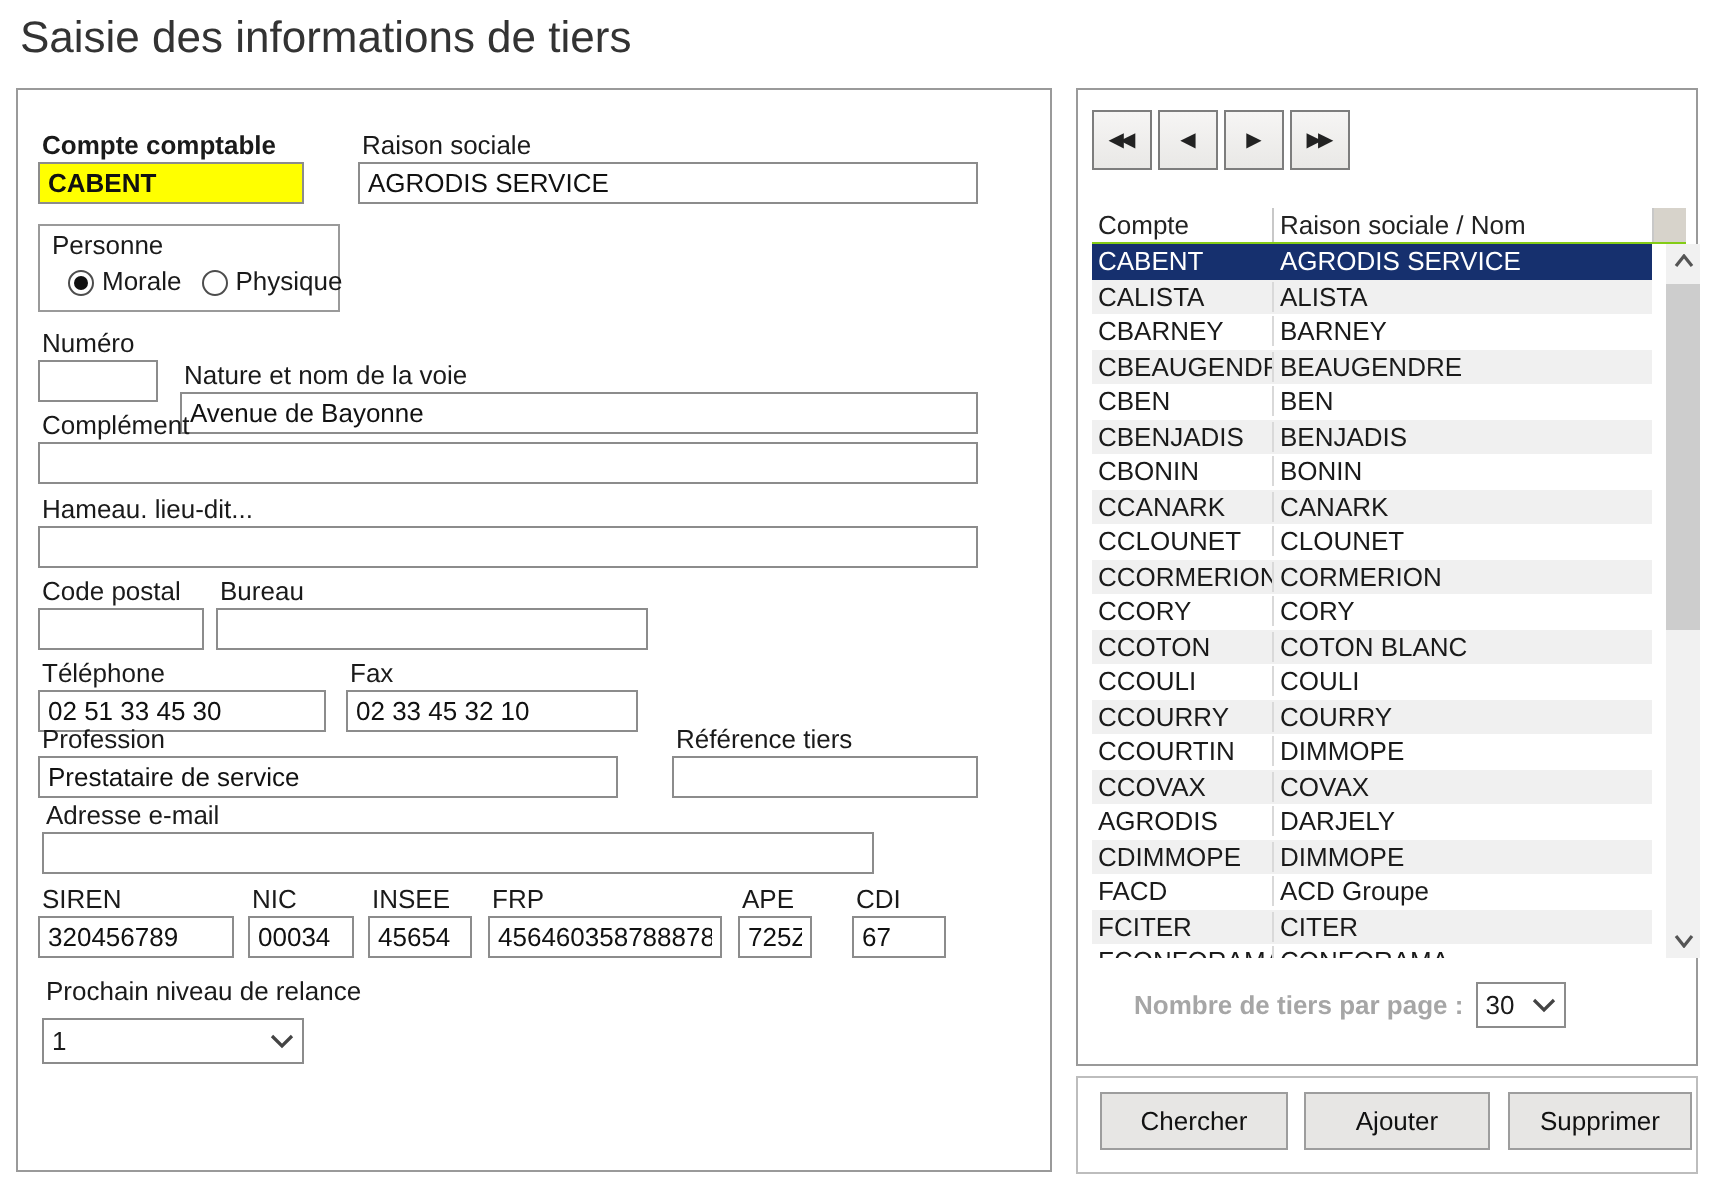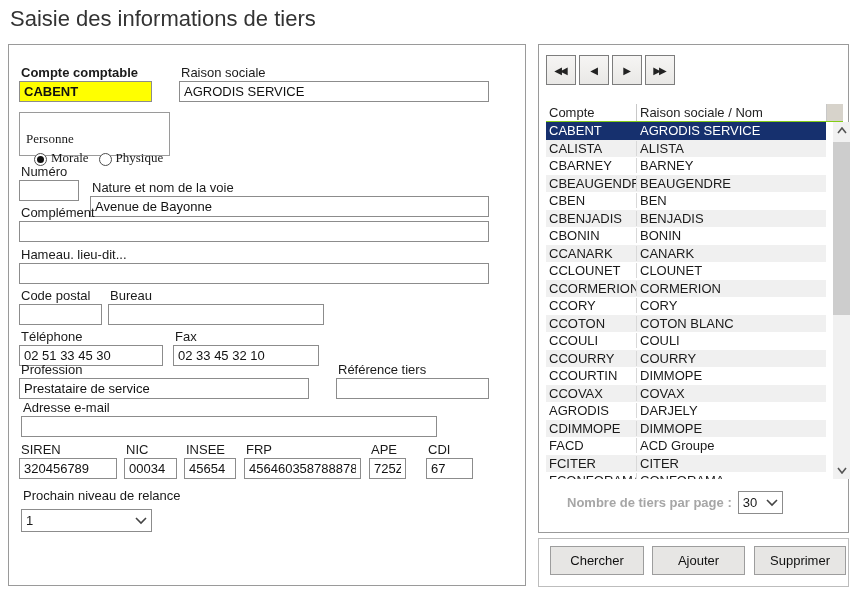--- a/index.html
+++ b/index.html
@@ -15,21 +15,21 @@
   #actions-box { left:538px; top:538px; width:311px; height:49px; border:1px solid #bdbdbd; }
 
   
   .fld { position:absolute; }
   .fld .lbl { display:block; font-size:13px; color:#1a1a1a; margin:0 0 1px 2px; white-space:nowrap; }
   .fld .lbl.bold { font-weight:bold; }
   .fld input { display:block; width:100%; height:21px; border:1px solid #8c8c8c; background:#fff;
                font-family:"Liberation Sans",sans-serif; font-size:13px; padding:1px 4px; color:#111; }
   .fld input.hl { background:#ffff00; font-weight:bold; }
 
-  .groupbox { position:absolute; border:1px solid #9a9a9a; font-size:13px; padding:18px 6px;font-family:Liberation Serif, serif; }
+  .groupbox { position:absolute; border:1px solid #9a9a9a; font-size:13px; padding:2px 6px; }
   .radio-row { display:flex; align-items:center; gap:10px; margin:3px 0 0 8px; }
   .radio-opt { display:flex; align-items:flex-end; gap:4px; font-size:13px; cursor:default; }
   .radio { width:13px; height:13px; border:1px solid #4d4d4d; border-radius:50%; background:#fff;
            display:inline-flex; align-items:center; justify-content:center; flex:0 0 auto; }
   .radio.on::after { content:""; width:7px; height:7px; border-radius:50%; background:#111; }
 
   .combo { position:absolute; border:1px solid #8c8c8c; background:#fff; display:flex;
            align-items:center; justify-content:space-between; font-size:13px; padding:0 4px; height:23px; }
   .combo svg { flex:0 0 auto; }
 

